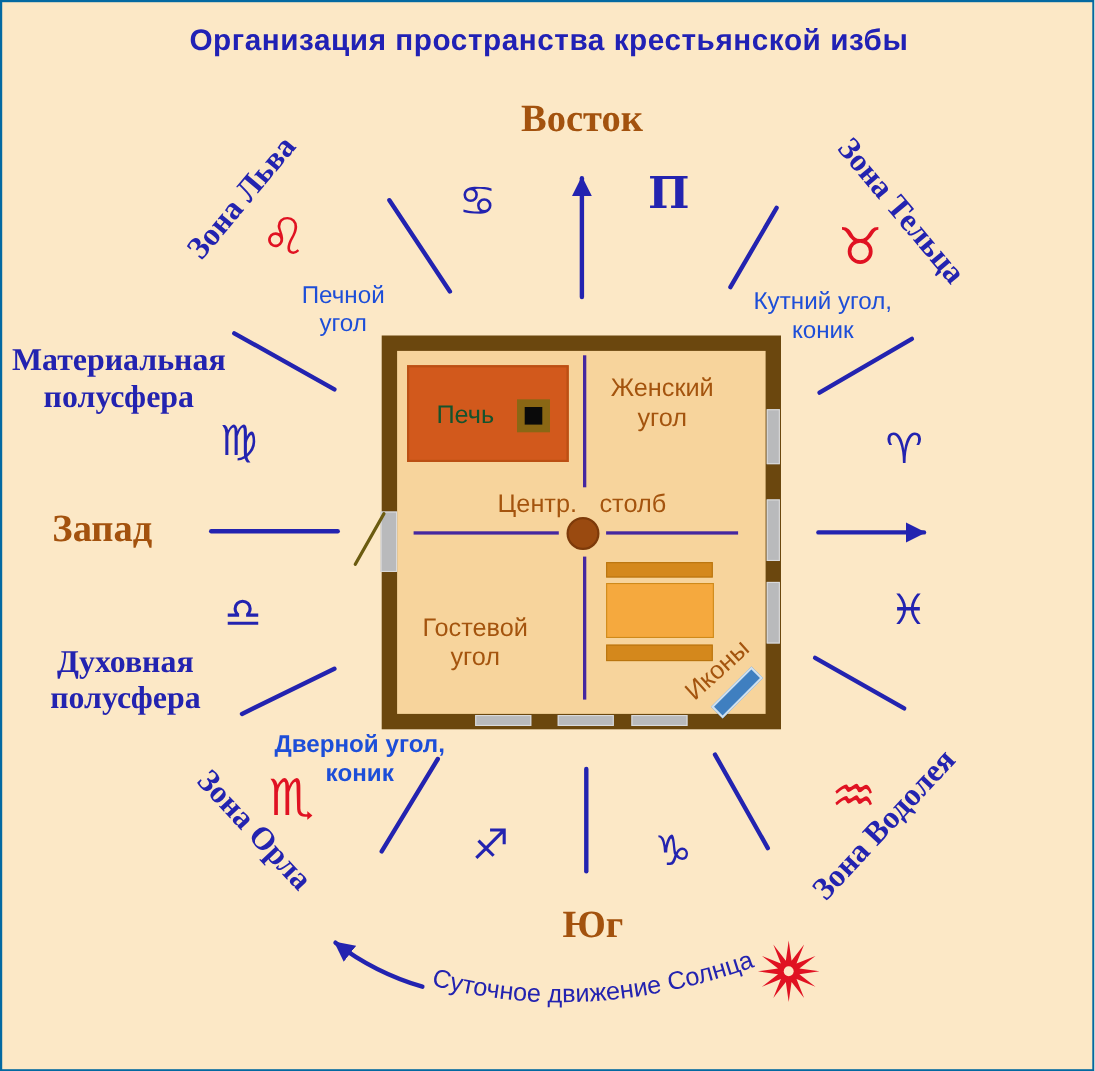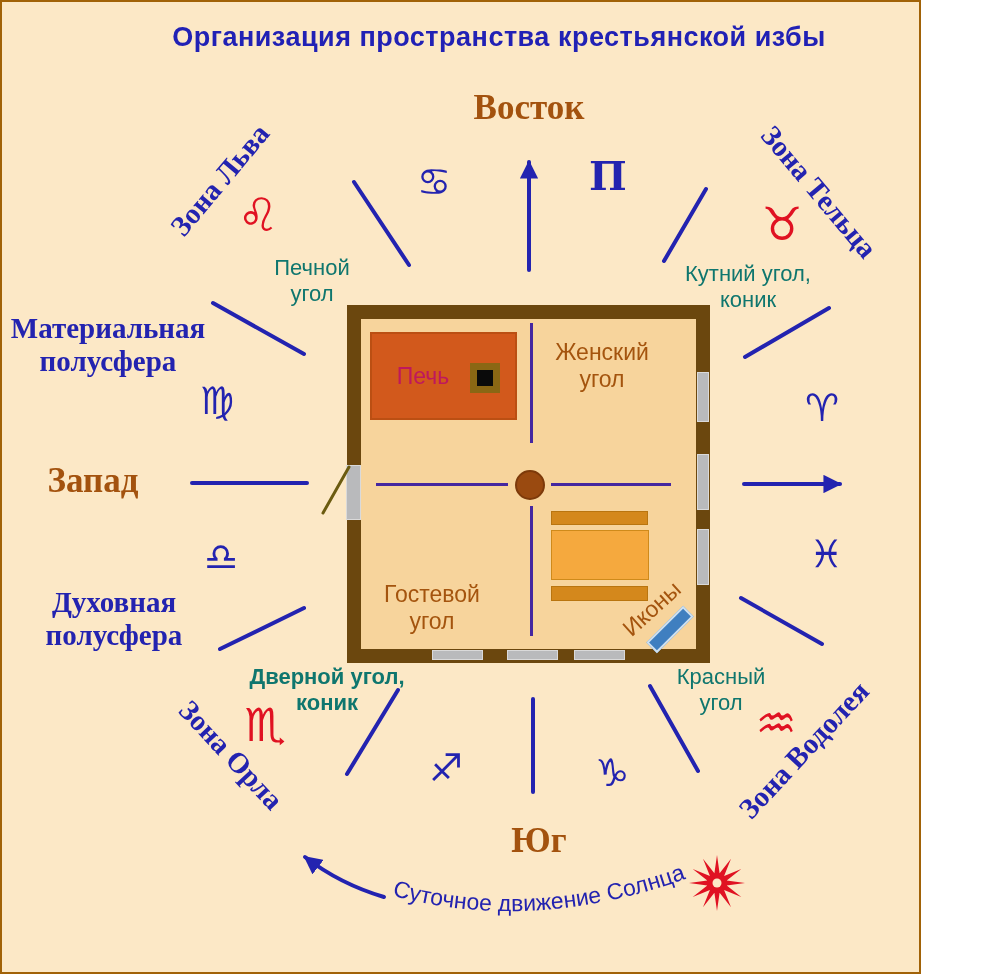--- a/index.html
+++ b/index.html
@@ -1,26 +1,26 @@
 <!DOCTYPE html>
 <html><head>
 <meta charset="utf-8">
 <style>
   html,body{margin:0;padding:0;background:#fff;}
   .frame{
-    position:relative;width:921px;height:974px;box-sizing:border-box;
-    background:#fce8c6;border:2px solid #a16207;overflow:hidden;
+    position:relative;width:995px;height:974px;box-sizing:border-box;
+    background:#fce8c6;border:2px solid #0369a1;overflow:hidden;
     font-family:"Liberation Sans","DejaVu Sans",sans-serif;
   }
   .ctr{position:absolute;transform:translate(-50%,-50%) rotate(var(--a,0deg));text-align:center;}
   .title{font-size:27px;font-weight:bold;color:#2121b5;white-space:nowrap;letter-spacing:.5px;}
   .dir{font-family:"Liberation Serif","DejaVu Serif",serif;font-weight:bold;font-size:35px;color:#a3520e;white-space:nowrap;}
   .hemi{font-family:"Liberation Serif","DejaVu Serif",serif;font-weight:bold;font-size:29px;color:#2323b0;line-height:1.15;}
   .zone{font-family:"Liberation Serif","DejaVu Serif",serif;font-weight:bold;font-size:29px;color:#2323b0;white-space:nowrap;}
-  .corner{font-size:22px;color:#0f766e;line-height:1.18;}
+  .corner{font-size:22px;color:#1d4ed8;line-height:1.18;}
   .houselbl{font-size:23px;color:#a4540e;line-height:1.18;}
   .zod{font-family:"DejaVu Sans",sans-serif;font-weight:bold;line-height:1;}
   .zblue{color:#2323b0;font-size:38px;}
   .zred{color:#e01222;font-size:46px;}
   .zserif{font-family:"DejaVu Serif","Liberation Serif",serif;font-size:40px;}
   .overlay{position:absolute;left:0;top:0;}
 
   
   #t-title{left:497px;top:35px;}
   #d-north{left:527px;top:106px;}
@@ -47,32 +47,32 @@
   #zg-pisces{left:824px;top:552px;}
   #zg-scorpio{left:263px;top:723px;}
   #zg-aquarius{left:774px;top:721px;}
   #zg-sagittarius{left:444px;top:766px;}
   #zg-capricorn{left:610px;top:771px;}
 
   
   .wall{position:absolute;left:345px;top:303px;width:363px;height:358px;background:#6b470e;}
   .floor{position:absolute;left:359px;top:317px;width:335px;height:330px;background:#f7d49c;}
   .stove{position:absolute;left:368px;top:330px;width:147px;height:88px;background:#d2591c;border:2px solid #bb4f13;box-sizing:border-box;}
-  #hl-stove{left:421px;top:375px;color:#be185d;text-align:right;}
+  #hl-stove{left:421px;top:375px;color:#14532d;text-align:right;}
   .firebox{position:absolute;left:468px;top:361px;width:30px;height:30px;background:#8a6714;}
   .firebox-in{position:absolute;left:475px;top:368px;width:16px;height:16px;background:#0a0a0a;}
   .divider{position:absolute;background:#4527a0;}
   #dv-top{left:528px;top:321px;width:3px;height:120px;}
   #dv-bottom{left:528px;top:504px;width:3px;height:130px;}
   #dv-left{left:374px;top:481px;width:132px;height:3px;}
   #dv-right{left:549px;top:481px;width:120px;height:3px;}
   .pillar{position:absolute;left:513px;top:468px;width:30px;height:30px;border-radius:50%;background:#9a4a10;border:2px solid #7d3a0a;box-sizing:border-box;}
   #hl-pillar{left:527px;top:456px;white-space:nowrap;word-spacing:14px;}
   #hl-women{left:600px;top:364px;width:120px;}
-  #hl-guest{left:430px;top:582px;width:130px;margin-top:24px;}
+  #hl-guest{left:430px;top:582px;width:130px;}
   .bench{position:absolute;left:549px;width:97px;background:#d4881c;border:1px solid #b9750f;box-sizing:border-box;}
   #bench-1{top:509px;height:14px;}
   #bench-2{top:584px;height:15px;}
   .table{position:absolute;left:549px;top:528px;width:98px;height:50px;background:#f5a93e;border:1px solid #cf8a1a;box-sizing:border-box;}
   .shelf{position:absolute;left:642px;top:620px;width:52px;height:15px;background:#3f7fc0;border:2px solid #cfe0ee;box-sizing:border-box;transform:rotate(-45deg);}
   #hl-icons{left:650px;top:607px;--a:-42deg;white-space:nowrap;}
   .window{position:absolute;background:#b9babc;border:1px solid #dadada;box-sizing:border-box;}
   #win-door{left:344px;top:463px;width:15px;height:55px;}
   #win-r1{left:695px;top:370px;width:12px;height:50px;}
   #win-r2{left:695px;top:452px;width:12px;height:56px;}
@@ -96,21 +96,20 @@
   <div id="h-spiritual" class="ctr hemi">Духовная полусфера</div>
 
   <div id="zl-leo" class="ctr zone">Зона Льва</div>
   <div id="zl-taurus" class="ctr zone">Зона Тельца</div>
   <div id="zl-eagle" class="ctr zone">Зона Орла</div>
   <div id="zl-aquarius" class="ctr zone">Зона Водолея</div>
 
   <div id="c-stove" class="ctr corner">Печной угол</div>
   <div id="c-kut" class="ctr corner">Кутний угол, коник</div>
   <div id="c-door" class="ctr corner">Дверной угол, коник</div>
-  <div id="c-red" class="ctr corner">Красный угол</div>
 
   <div id="zg-cancer" class="ctr zod zblue">♋</div>
   <div id="zg-gemini" class="ctr zod zblue zserif">Π</div>
   <div id="zg-leo" class="ctr zod zred">♌</div>
   <div id="zg-taurus" class="ctr zod zred">♉</div>
   <div id="zg-virgo" class="ctr zod zblue">♍</div>
   <div id="zg-aries" class="ctr zod zblue">♈</div>
   <div id="zg-libra" class="ctr zod zblue">♎</div>
   <div id="zg-pisces" class="ctr zod zblue">♓</div>
   <div id="zg-scorpio" class="ctr zod zred">♏</div>
@@ -136,20 +135,21 @@
   <div id="win-r1" class="window"></div>
   <div id="win-r2" class="window"></div>
   <div id="win-r3" class="window"></div>
   <div id="win-b1" class="window"></div>
   <div id="win-b2" class="window"></div>
   <div id="win-b3" class="window"></div>
 
   <div id="hl-stove" class="ctr houselbl">Печь</div>
   <div id="hl-women" class="ctr houselbl">Женский угол</div>
   <div id="hl-guest" class="ctr houselbl">Гостевой угол</div>
+  <div id="hl-pillar" class="ctr houselbl">Центр. столб</div>
   <div id="hl-icons" class="ctr houselbl">Иконы</div>
 
   <svg class="overlay" width="995" height="974" viewBox="0 0 995 974" xmlns="http://www.w3.org/2000/svg" xmlns:xlink="http://www.w3.org/1999/xlink">
     <defs>
       <marker id="arrow" viewBox="0 0 10 10" refX="9" refY="5" markerWidth="4.6" markerHeight="4.6" orient="auto-start-reverse" markerUnits="strokeWidth">
         <path d="M0,0 L10,5 L0,10 z" fill="#2323b0"></path>
       </marker>
       <path id="sunArc" d="M 372 888 Q 528 938 702 870" fill="none"></path>
     </defs>
 

